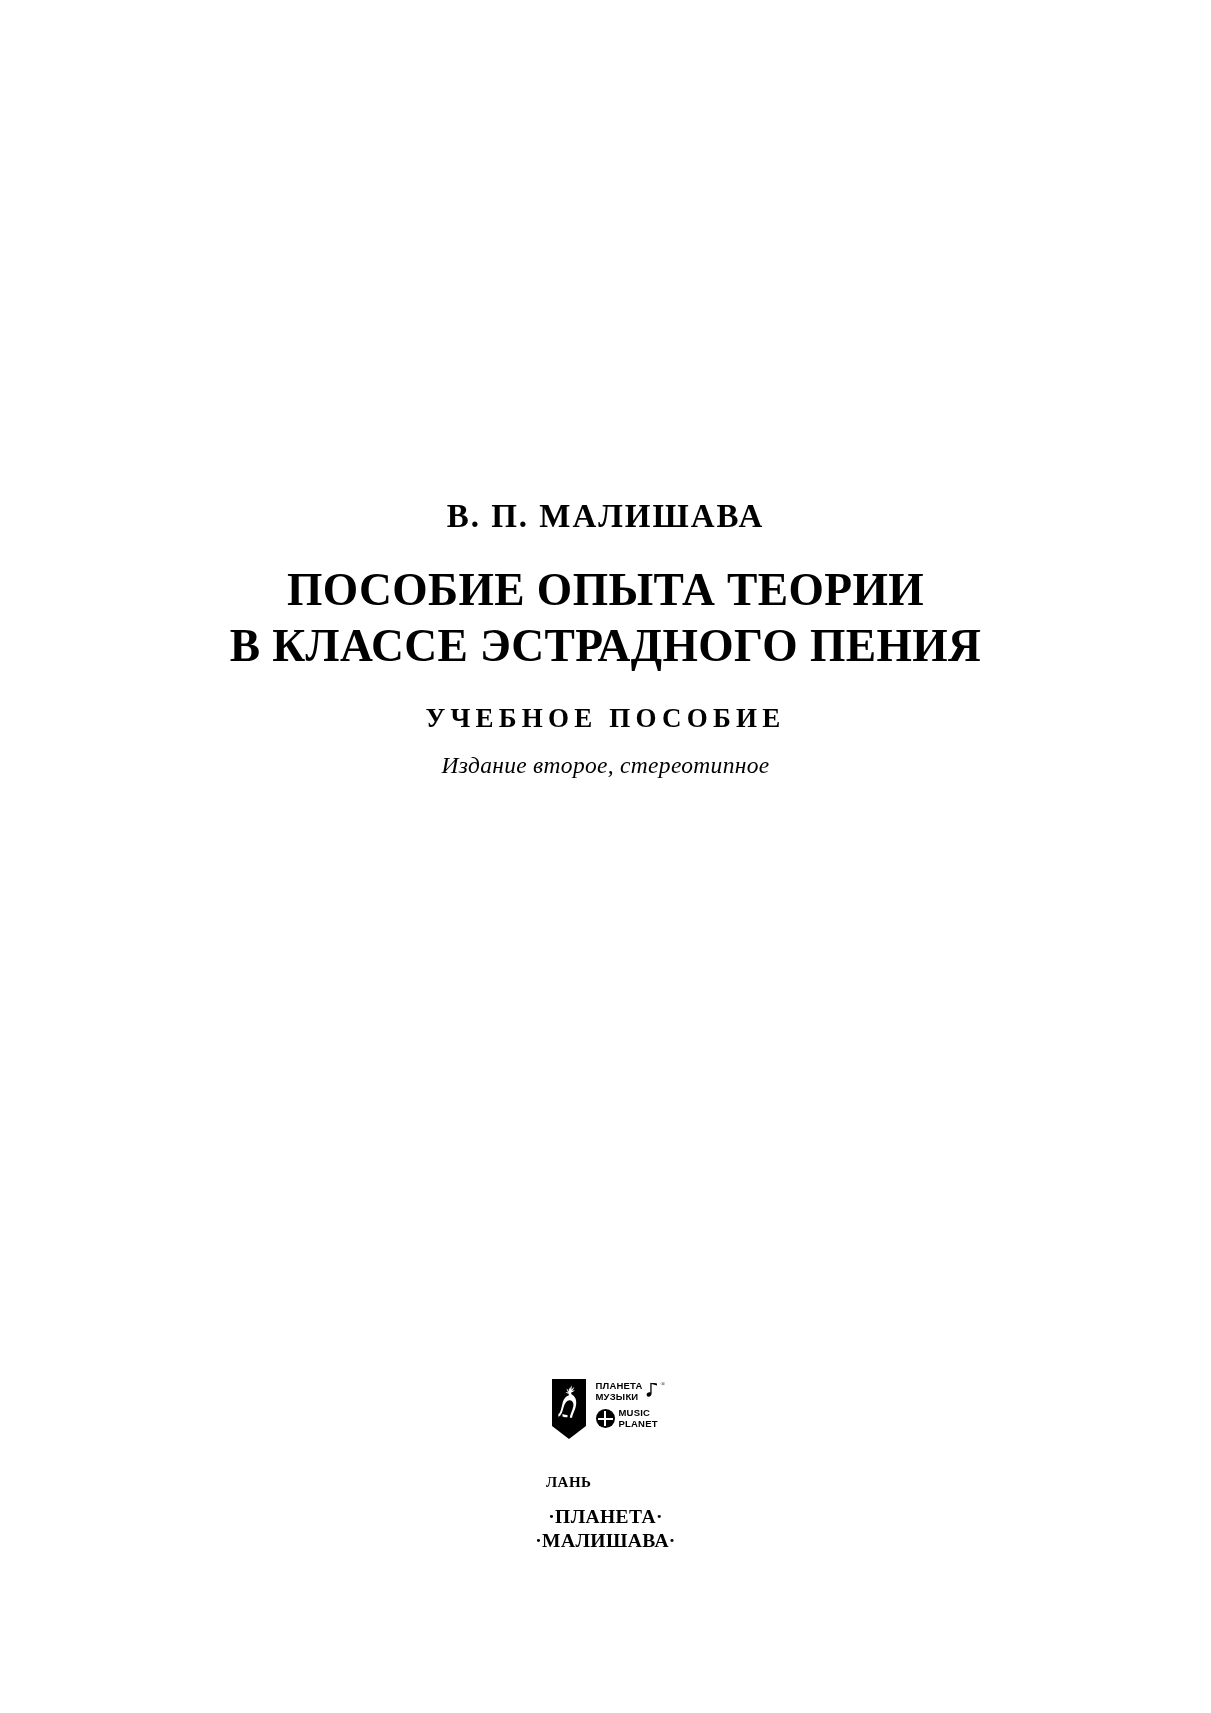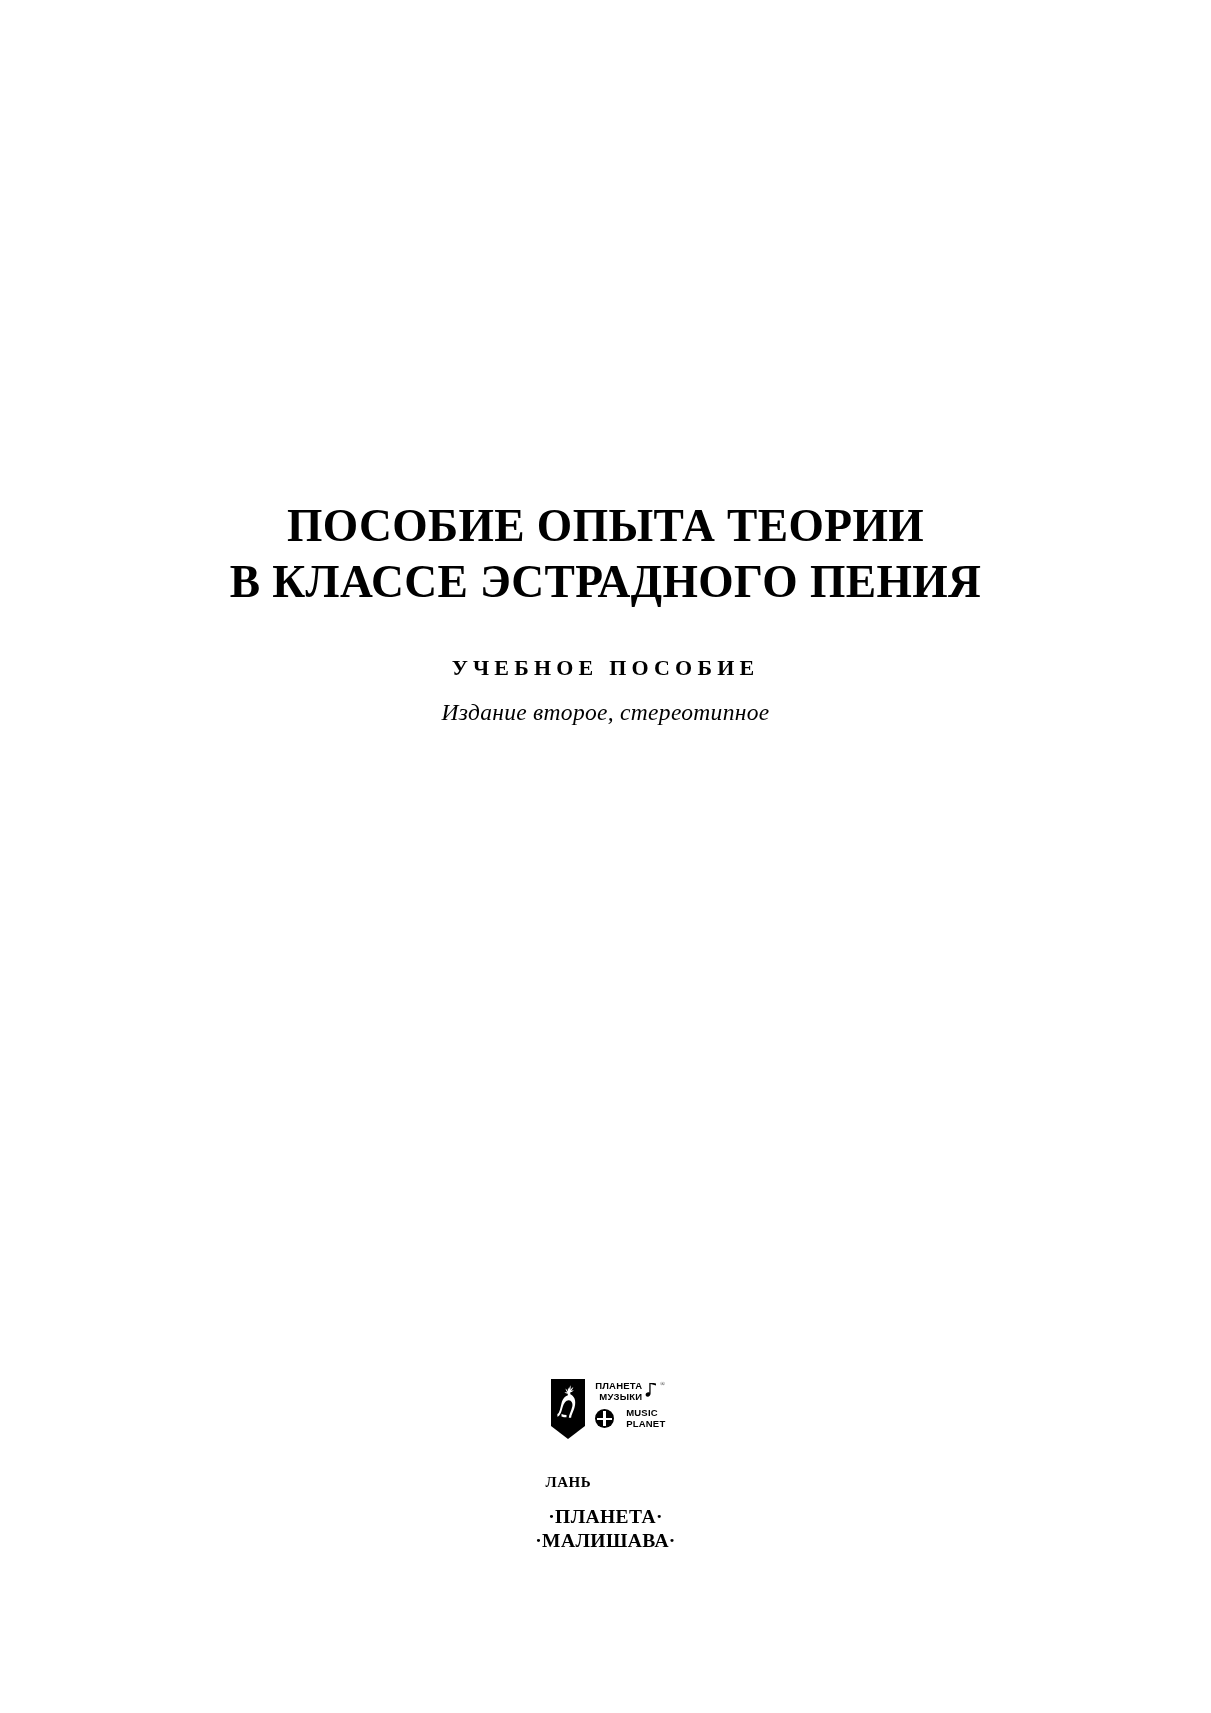--- a/index.html
+++ b/index.html
@@ -51,23 +51,23 @@
   }
 
   .book-title .line {
     display: block;
     white-space: nowrap;
   }
 
   .subtitle {
     font-family: "Liberation Serif", serif;
     font-weight: bold;
-    font-size: 22px;
+    font-size: 27px;
     letter-spacing: 5.2px;
-    margin-top: 46px;
+    margin-top: 30px;
   }
 
   .edition-note {
     font-family: "Liberation Serif", serif;
     font-style: italic;
     font-size: 23.5px;
     letter-spacing: 0.3px;
     margin-top: 18px;
   }
 
@@ -121,38 +121,38 @@
     align-items: flex-start;
     gap: 3px;
   }
 
   .pm-ru {
     font-family: "Liberation Sans", sans-serif;
     font-size: 9.5px;
     line-height: 1.12;
     font-weight: bold;
     letter-spacing: 0.2px;
-    text-align: right;
+    text-align: left;
   }
 
   .pm-note {
     font-family: "Liberation Serif", serif;
     font-size: 15px;
     line-height: 1;
   }
 
   .pm-reg {
     font-size: 6px;
     vertical-align: super;
   }
 
   .pm-bottom {
     display: flex;
     align-items: center;
-    gap: 12px;
+    gap: 4px;
     margin-top: 6px;
   }
 
   .pm-globe {
     width: 19px;
     height: 19px;
     border-radius: 50%;
     background: #000;
     position: relative;
     flex: 0 0 auto;
@@ -195,20 +195,21 @@
   }
   .cities .line { display: block; }
 </style>
 </head>
 <body>
 
 <div class="page">
 
   <div class="title-block">
 
+    <div class="author">В. П. МАЛИШАВА</div>
 
     <div class="book-title">
       <span class="line">ПОСОБИЕ ОПЫТА ТЕОРИИ</span>
       <span class="line">В КЛАССЕ ЭСТРАДНОГО ПЕНИЯ</span>
     </div>
 
     <div class="subtitle">УЧЕБНОЕ ПОСОБИЕ</div>
 
     <div class="edition-note">Издание второе, стереотипное</div>
   </div>

